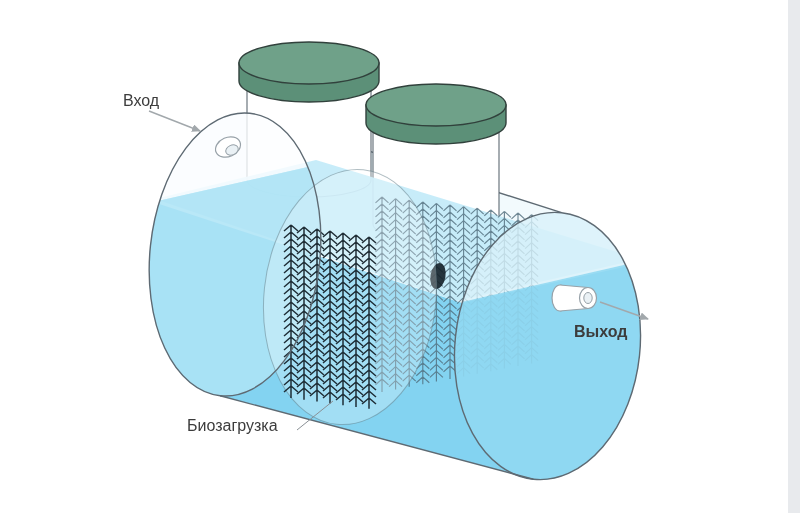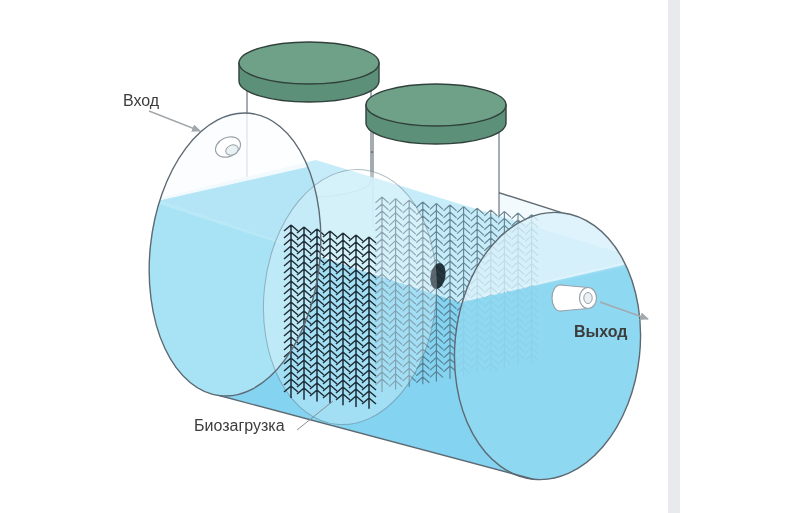--- a/index.html
+++ b/index.html
@@ -5,26 +5,26 @@
   :root{
     --background:#FFFFFF; --tank-base:#F2FAFD; --water:#73CDEF; --water-surface:#C2EAF8;
     --cap-left-air:#FDFEFF; --cap-left-water:#AFE4F6; --cap-right-air:#D8F1FA; --cap-right-water:#90D8F2;
     --neck:#FFFFFF; --lid-top:#6FA189; --lid-side:#5C9078; --lid-outline:#31413C;
     --outline:#5E6A73; --partition-fill:rgba(255,255,255,0.25); --partition-stroke:rgba(100,125,135,0.5);
     --brush-dark:#17242C; --brush-light:#4F6C7B; --blob:#132028;
     --arrow:#A2A8AC; --leader:#8A9095; --label-text:#3C3C3C; --scrollbar:#E8EAED;
   }
   *{margin:0;padding:0;box-sizing:border-box;}
   body{font-family:"Liberation Sans",sans-serif;background:var(--background);}
-  .stage{position:relative;width:680px;height:513px;background:var(--background);overflow:hidden;}
+  .stage{position:relative;width:800px;height:513px;background:var(--background);overflow:hidden;}
   .stage svg{position:absolute;left:0;top:0;}
   .label{position:absolute;font-size:16px;color:var(--label-text);white-space:nowrap;}
   .label-inlet{left:123px;top:92px;}
   .label-outlet{left:574px;top:323px;font-weight:bold;}
-  .label-bio{left:194px;top:417px;}
+  .label-bio{left:187px;top:417px;}
   .scrollbar{position:absolute;right:0;top:0;width:12px;height:513px;background:var(--scrollbar);}
   .f-tank{fill:var(--tank-base);} .f-water{fill:var(--water);} .f-band{fill:var(--water-surface);}
   .f-lcair{fill:var(--cap-left-air);} .f-lcwater{fill:var(--cap-left-water);}
   .f-rcair{fill:var(--cap-right-air);} .f-rcwater{fill:var(--cap-right-water);}
   .f-neck{fill:var(--neck);} .f-lidtop{fill:var(--lid-top);} .f-lidside{fill:var(--lid-side);}
   .f-blob{fill:var(--blob);} .f-part{fill:var(--partition-fill);} .f-white{fill:#FFFFFF;} .f-inner{fill:#EAF1F5;}
   .none{fill:none;}
   .s-out{stroke:var(--outline);} .s-lid{stroke:var(--lid-outline);} .s-part{stroke:var(--partition-stroke);}
   .s-arrow{stroke:var(--arrow);} .s-leader{stroke:var(--leader);} .s-port{stroke:#97A1A8;}
   .arrowhead{fill:var(--arrow);}

